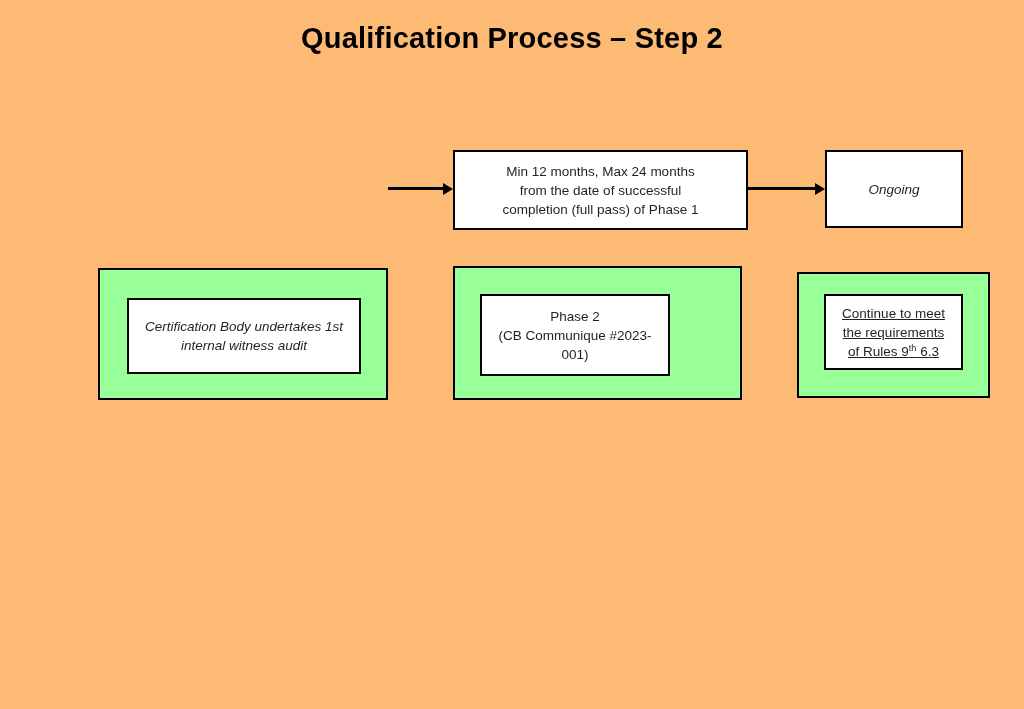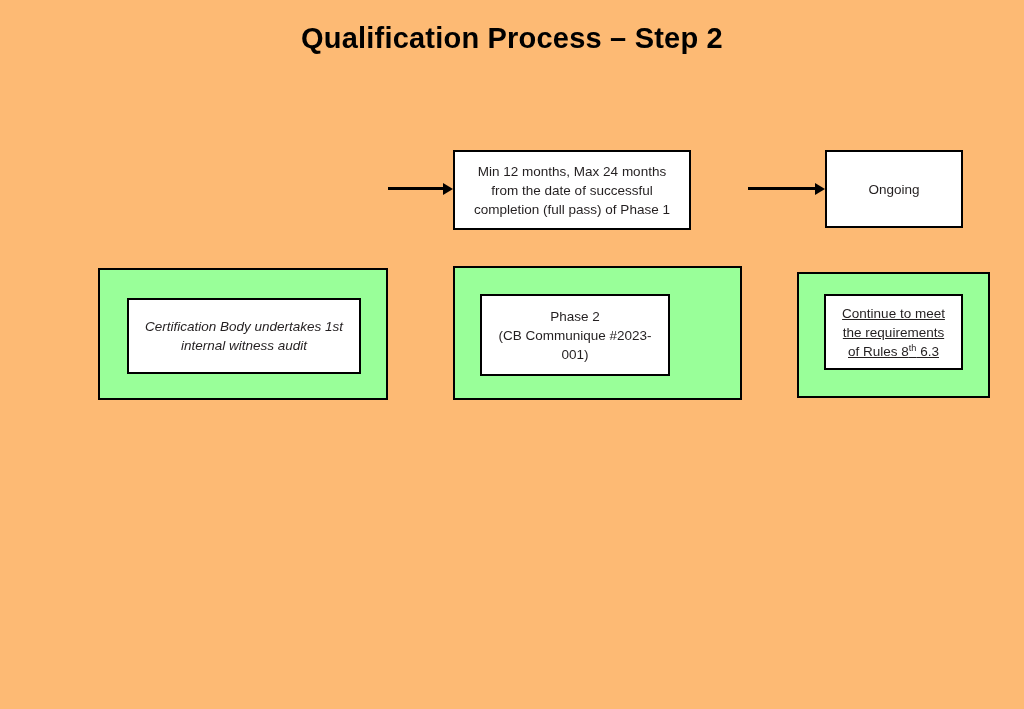--- a/index.html
+++ b/index.html
@@ -105,22 +105,22 @@
   }
 
   sup {
     font-size: 0.68em;
     vertical-align: super;
     line-height: 0;
   }
 
   
   #box-phase1-window  { left: 93px;  top: 150px; width: 295px; height: 78px; }
-  #box-phase2-window  { left: 453px; top: 150px; width: 238px; height: 80px; }
-  #box-ongoing        { left: 825px; top: 150px; width: 138px; height: 78px; }
+  #box-phase2-window  { left: 453px; top: 150px; width: 295px; height: 80px; }
+  #box-ongoing        { left: 825px; top: 150px; width: 138px; height: 78px; font-style: italic; }
 
   #green-first-witness  { left: 98px;  top: 268px; width: 290px; height: 132px; }
   #green-first-witness .inner-box { left: 27px; top: 28px; width: 234px; height: 76px; font-style: italic; }
 
   #green-phase2        { left: 453px; top: 266px; width: 289px; height: 134px; }
   #green-phase2 .inner-box { left: 25px; top: 26px; width: 190px; height: 82px; }
 
   #green-continue      { left: 797px; top: 272px; width: 193px; height: 126px; }
   #green-continue .inner-box { left: 25px; top: 20px; width: 139px; height: 76px; text-decoration: underline; }
 
@@ -172,18 +172,18 @@
 
   <div class="green-box" id="green-phase2">
     <div class="inner-box">
       <span class="txt">Phase 2
 (CB Communique #2023-001)</span>
     </div>
   </div>
 
   <div class="green-box" id="green-continue">
     <div class="inner-box">
-      <span class="txt"><span>Continue to meet</span><br><span>the requirements</span><br><span>of Rules 8</span><sup>th</sup><span> 6.3</span></span>
+      <span class="txt"><span>Continue to meet</span><br><span>the requirements</span><br><span>of Rules 9</span><sup>th</sup><span> 6.3</span></span>
     </div>
   </div>
 
 
 </div>
 
 </body></html>

